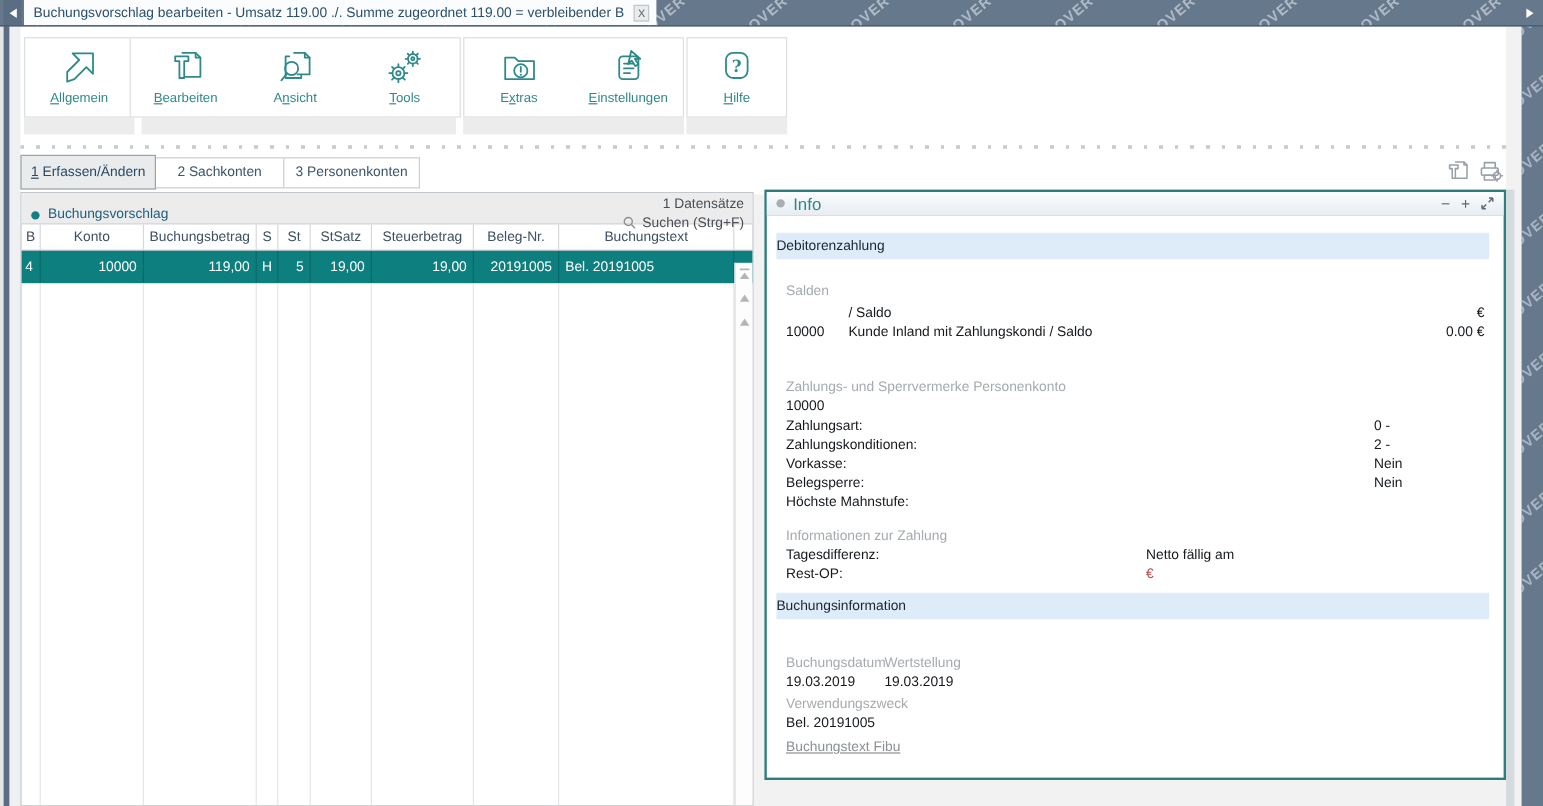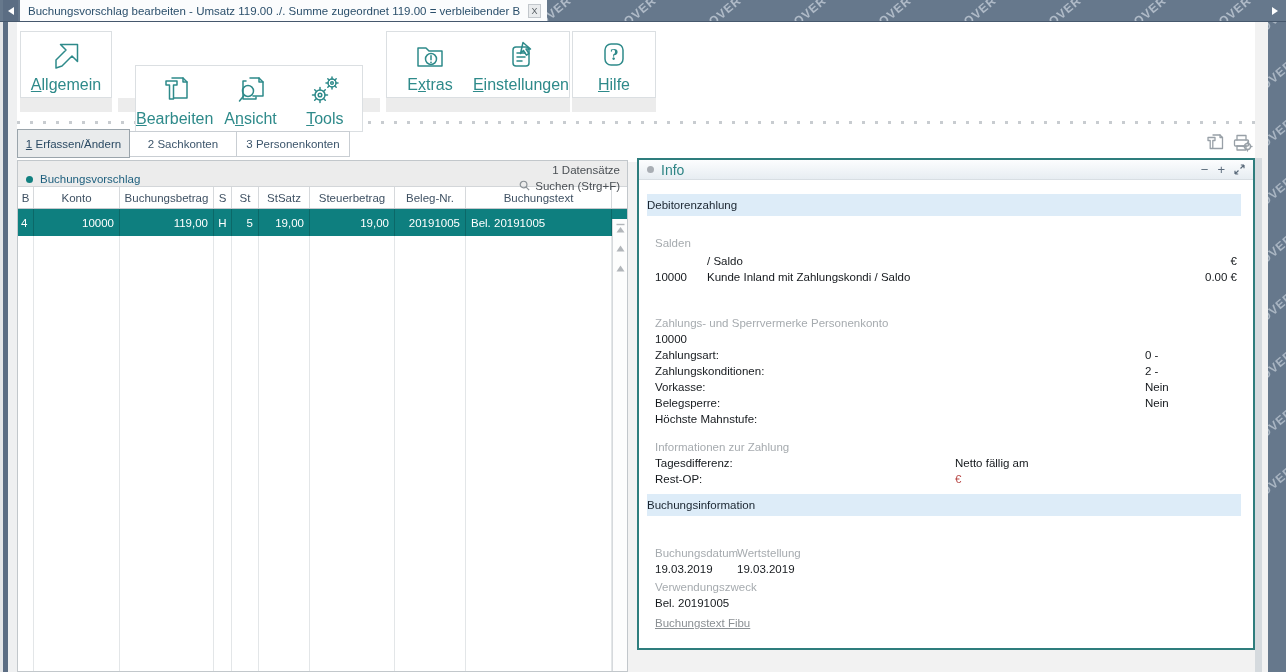--- a/index.html
+++ b/index.html
@@ -44,21 +44,21 @@
 
   .main-bg{position:absolute;left:17px;top:22px;width:1238px;height:140px;background:#ffffff;}
 
   
   .tb-group{position:absolute;top:31px;height:67px;background:#fff;border:1px solid #dbdfe2;
           display:flex;z-index:2;}
   .tb-foot{position:absolute;top:98px;height:14px;background:#ececec;z-index:2;}
   .tb-item{flex:1;display:flex;flex-direction:column;align-items:center;justify-content:flex-start;
           padding-top:6px;cursor:pointer;}
   .tb-item svg{width:36px;height:36px;display:block;}
-  .tb-label{font-size:16px;color:#2e8a8a;margin-top:2px;white-space:nowrap;}
+  .tb-label{font-size:11px;color:#2e8a8a;margin-top:2px;white-space:nowrap;}
   .tb-label .mn{text-decoration:underline;}
   .ticon{stroke:#2e8a8a;fill:none;stroke-width:1.5;stroke-linejoin:round;stroke-linecap:round;}
 
   .dots{position:absolute;left:17px;top:121px;width:1238px;height:3px;
         background:repeating-linear-gradient(90deg,#c8ccd0 0 3px,transparent 3px 13px);}
 
   
   .tab{position:absolute;top:131px;height:26px;background:#fff;border:1px solid #c9ced3;
        display:flex;align-items:center;justify-content:center;font-size:11.5px;color:#3c556b;
        cursor:pointer;z-index:2;}
@@ -188,21 +188,21 @@
 
   <div class="tb-group" style="left:20px;width:92px;">
     <div class="tb-item">
       <svg viewBox="0 0 36 36">
         <path class="ticon" d="M8 30 L8 22 L18 12 L12.5 6.5 L29.5 6.5 L29.5 23.5 L24 18 L14 28 Z"></path>
       </svg>
       <span class="tb-label"><span class="mn">A</span><span>llgemein</span></span>
     </div>
   </div>
 
-  <div class="tb-group" style="left:135px;width:228px;margin-top:34px;">
+  <div class="tb-group" style="left:108px;width:276px;">
     <div class="tb-item">
       <svg viewBox="0 0 36 36">
         <path class="ticon" d="M15 6 h11 l4 4 v16 h-13"></path>
         <path class="ticon" d="M26 6 v4 h4"></path>
         <path class="ticon" d="M9 9 h11 v4 h-3.5 v14 h-4 V13 H9 z"></path>
       </svg>
       <span class="tb-label"><span class="mn">B</span><span>earbeiten</span></span>
     </div>
     <div class="tb-item">
       <svg viewBox="0 0 36 36">

